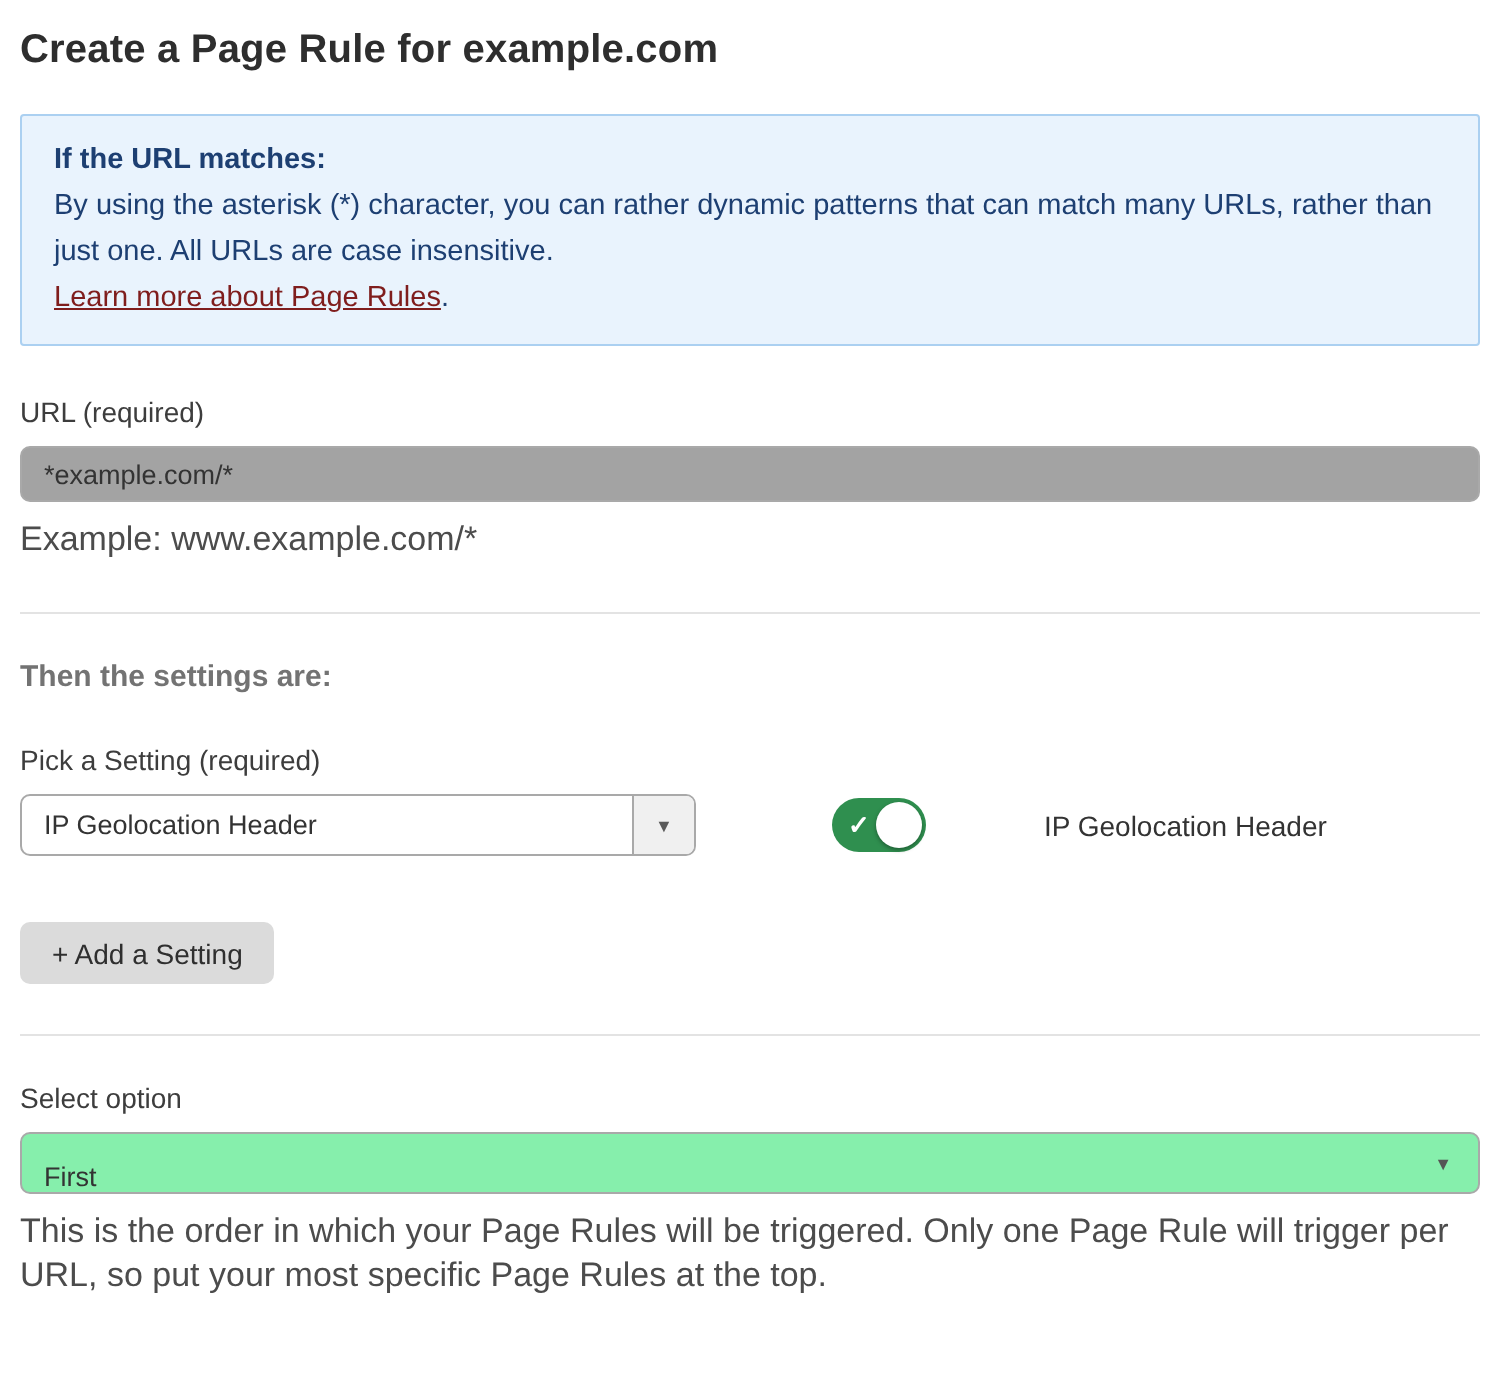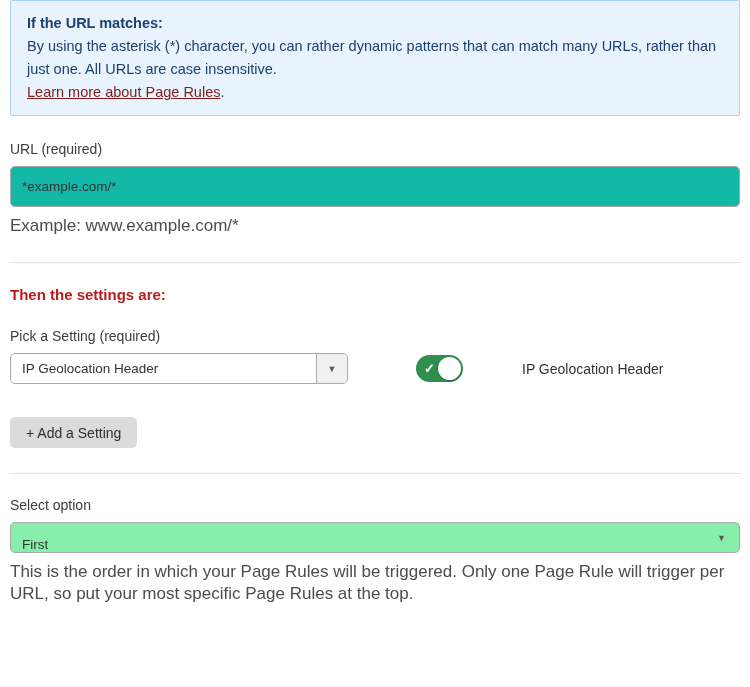--- a/index.html
+++ b/index.html
@@ -27,32 +27,32 @@
     font-size: 14.5px;
     line-height: 23px;
     margin-bottom: 25px;
   }
   .info-heading { font-weight: bold; }
   .info-link { color: #7f1d1d; text-decoration: underline; cursor: pointer; }
 
   .field-label { font-size: 14px; color: #3d3d3d; margin: 0 0 9px 0; }
 
   .text-input {
-    width: 100%; height: 41px;
+    width: 100%; height: 28px;
     border: 1px solid #a9a9a9; border-radius: 5px;
     padding: 0 11px;
     font-size: 13.5px; color: #333;
     font-family: "Liberation Sans", sans-serif;
-    outline: none; background: #14b8a6;
+    outline: none; background: #a3a3a3;
   }
   .helper { font-size: 17px; color: #4c4c4c; margin-top: 8px; line-height: 22px; }
 
   .divider { border: none; border-top: 1px solid #e3e3e3; margin: 25px 0 23px 0; }
 
-  .section-heading { font-size: 15px; font-weight: bold; color: #b91c1c; margin: 0 0 25px 0; }
+  .section-heading { font-size: 15px; font-weight: bold; color: #737373; margin: 0 0 25px 0; }
 
   .setting-row { display: flex; align-items: center; gap: 46px; }
 
   .select-group {
     display: flex; width: 338px; height: 31px;
     border: 1px solid #a9a9a9; border-radius: 5px;
     overflow: hidden; background: #fff; cursor: pointer;
   }
   .select-group-text {
     flex: 1; display: flex; align-items: center;
@@ -97,20 +97,21 @@
   .order-select .chevron {
     position: absolute; right: 13px; top: 50%; transform: translateY(-50%);
     color: #555; font-size: 9px;
   }
 </style>
 </head>
 <body>
 
 <div class="container">
 
+  <h1 class="page-title">Create a Page Rule for example.com</h1>
 
   <div class="info-box">
     <div class="info-heading">If the URL matches:</div>
     <div class="info-body">By using the asterisk (*) character, you can rather dynamic patterns that can match many URLs, rather than just one. All URLs are case insensitive.</div>
     <div>
       <a class="info-link">Learn more about Page Rules</a><span>.</span>
     </div>
   </div>
 
   <div class="field-label">URL (required)</div>

